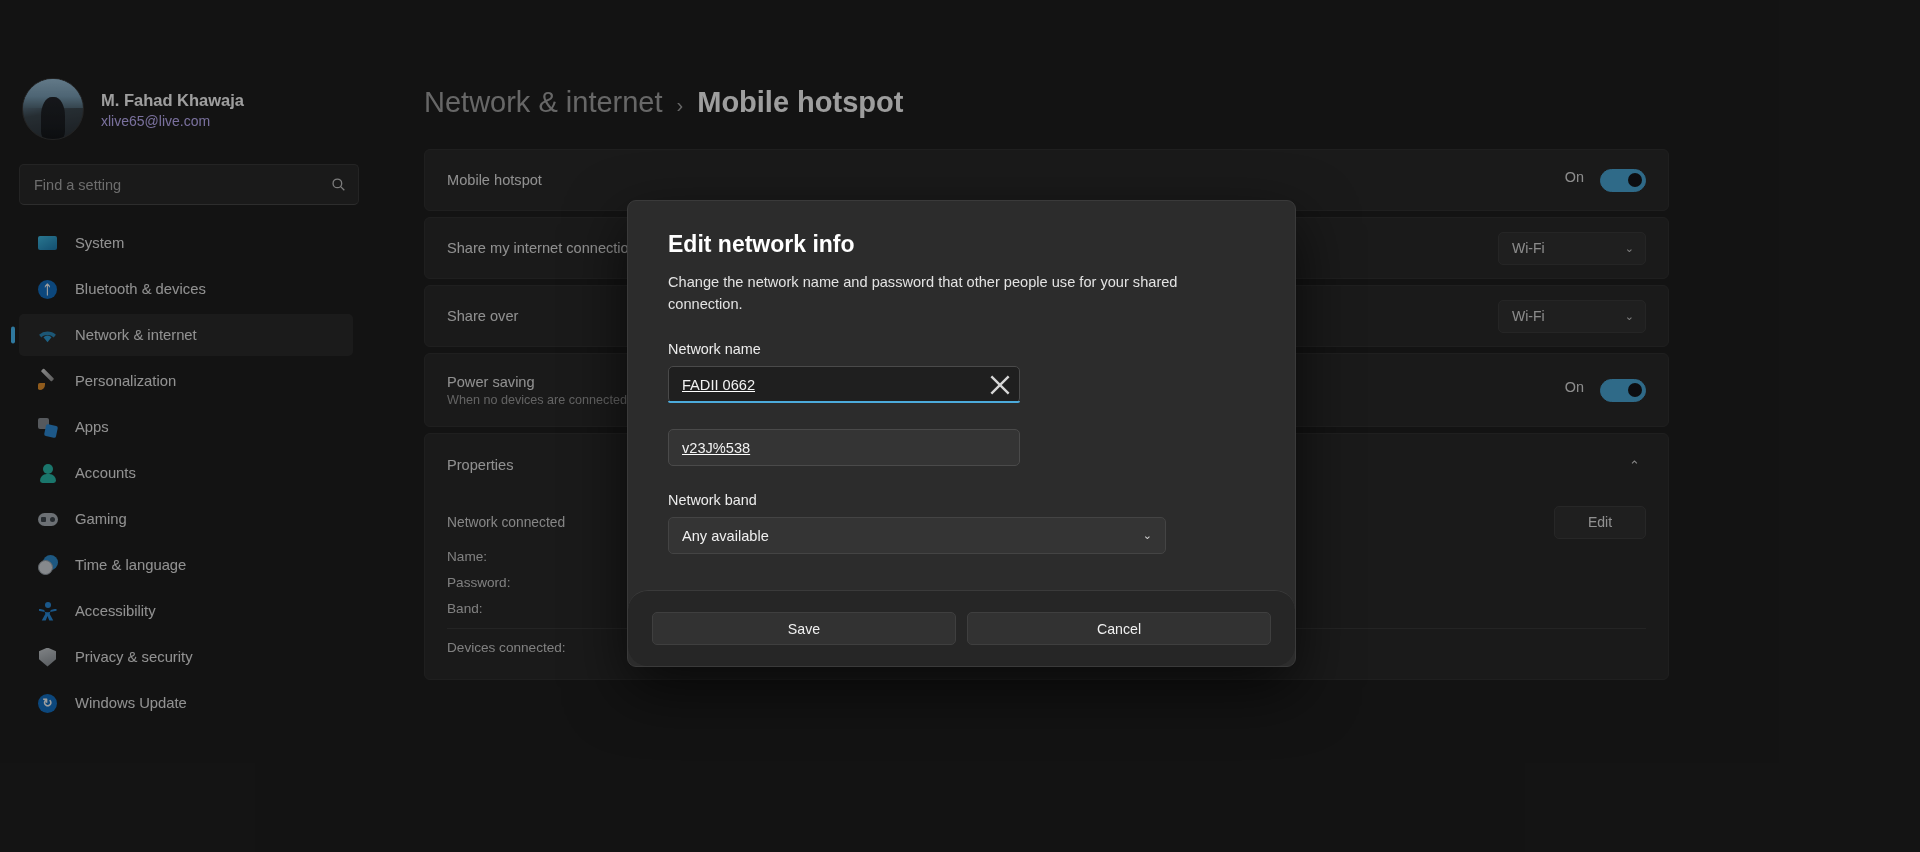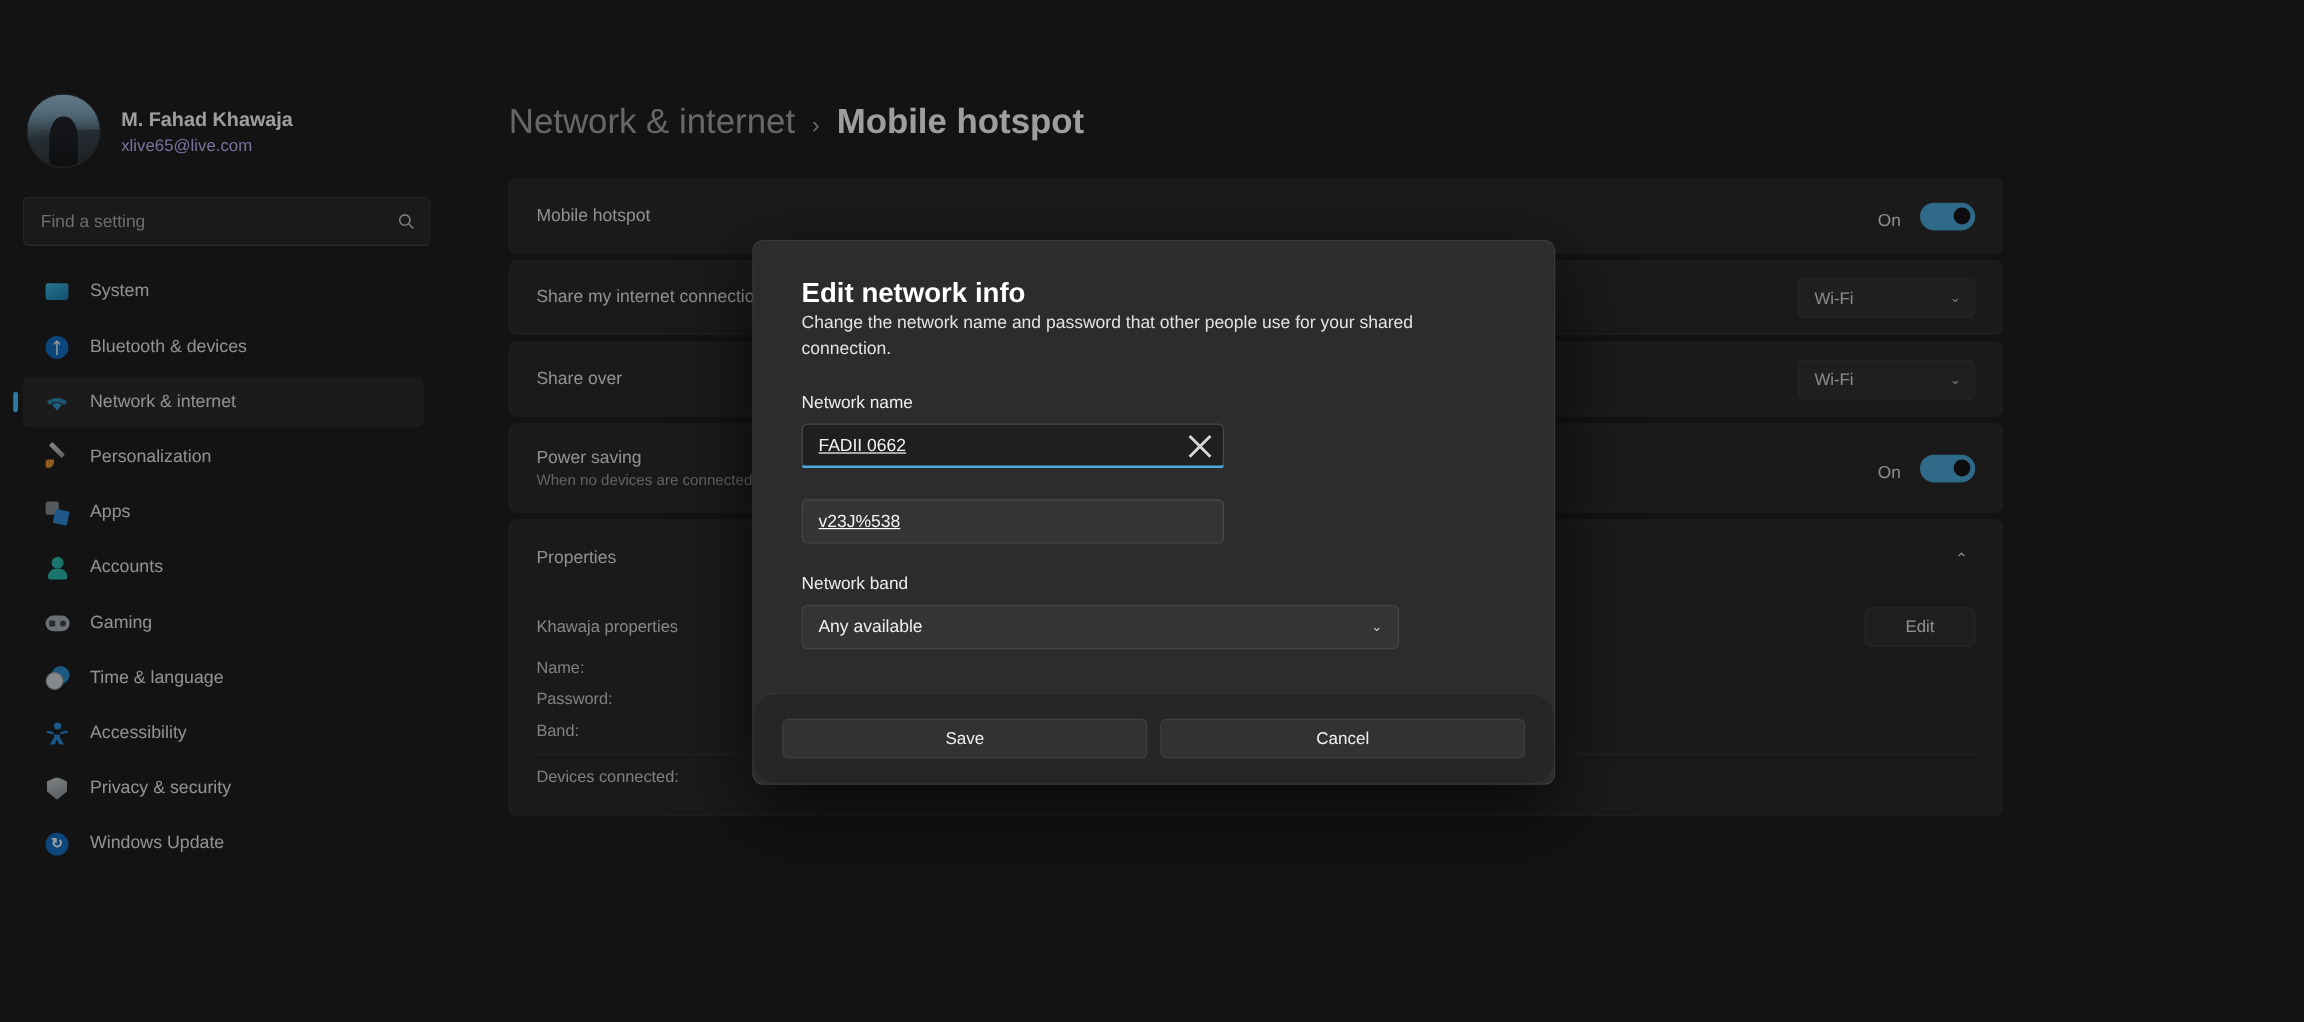--- a/index.html
+++ b/index.html
@@ -143,21 +143,21 @@
   .card {
     background: #2b2b2b; border: 1px solid #333333; border-radius: 6px;
     margin-bottom: 6px; display: flex; align-items: center;
     padding: 0 22px 0 22px; min-height: 62px;
   }
   .card .c-main { flex: 1; }
   .card .c-title { font-size: 14.6px; color: #e8e8e8; }
   .card .c-sub { font-size: 12.6px; color: #a0a0a0; margin-top: 3px; }
   .card.tall { min-height: 74px; align-items: center; }
 
-  .toggle-wrap { display: flex; align-items: flex-end; gap: 16px; }
+  .toggle-wrap { display: flex; align-items: flex-start; gap: 16px; }
   .toggle-lbl { font-size: 14.4px; color: #e3e3e3; }
   .toggle {
     width: 46px; height: 23px; border-radius: 12px; background: #4cabdc;
     position: relative; border: 1px solid #4cabdc;
   }
   .toggle .knob {
     position: absolute; right: 3px; top: 50%; transform: translateY(-50%);
     width: 14px; height: 14px; border-radius: 50%; background: #16161a;
   }
 
@@ -198,21 +198,21 @@
   }
   .dialog {
     position: absolute; left: 627px; top: 200px; width: 669px;
     background: #2c2c2c; border: 1px solid #3a3a3a; border-radius: 9px;
     box-shadow: 0 22px 60px rgba(0,0,0,.65);
     overflow: hidden;
   }
   .dlg-body { padding: 30px 40px 36px 40px; }
   .dlg-title { font-size: 23px; font-weight: 700; color: #ffffff; }
   .dlg-desc {
-    font-size: 14.6px; color: #e3e3e3; line-height: 22px; margin-top: 0;
+    font-size: 14.6px; color: #e3e3e3; line-height: 22px; margin-top: 13px;
     max-width: 614px;
   }
   .field { margin-top: 26px; }
   .field .f-label { font-size: 14.4px; color: #ededed; margin-bottom: 9px; }
 
   .textbox {
     width: 352px; height: 37px; background: #262626;
     border: 1px solid #444444; border-radius: 5px;
     display: flex; align-items: center; padding: 0 6px 0 13px;
     position: relative;
@@ -404,21 +404,21 @@
         </div>
       </div>
 
       <div class="props-card">
         <div class="props-head">
           <div class="c-title">Properties</div>
           <span class="chev-up">⌃</span>
         </div>
         <div class="props-body">
           <div class="prop-row">
-            <div class="p-label">Khawaja properties</div>
+            <div class="p-label">Network connected</div>
             <div class="prop-edit-wrap">
               <div class="btn-edit">Edit</div>
             </div>
           </div>
           <div class="prop-lines">Name:</div>
           <div class="prop-lines">Password:</div>
           <div class="prop-lines">Band:</div>
           <div class="divider"></div>
           <div class="prop-lines">Devices connected:</div>
         </div>

